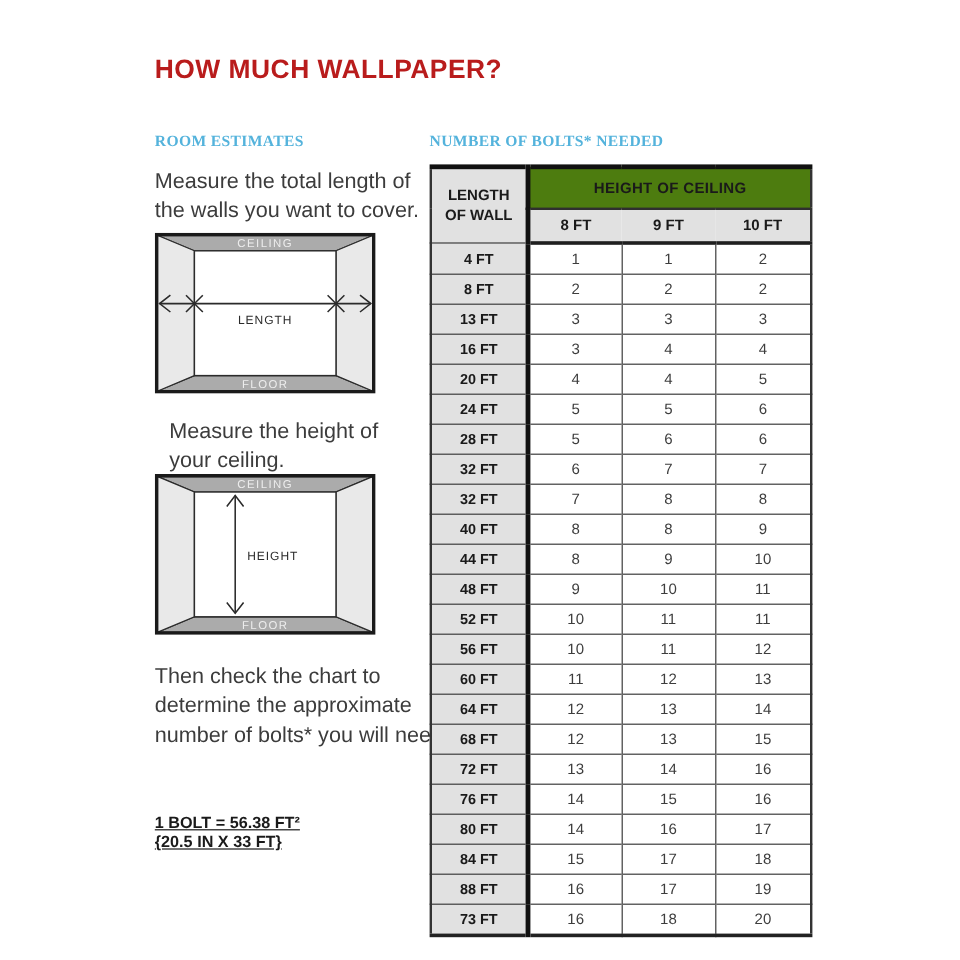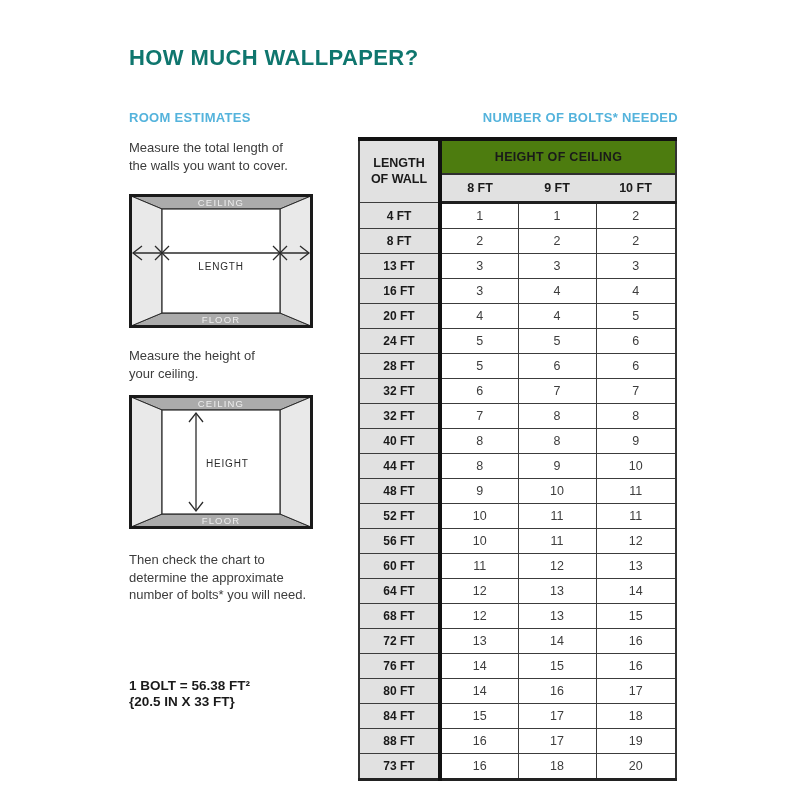--- a/index.html
+++ b/index.html
@@ -4,41 +4,41 @@
 <style>
   html,body{margin:0;padding:0;background:#fff;}
   #canvas{
     position:relative;width:800px;height:800px;background:#ffffff;
     font-family:"Liberation Sans", sans-serif;color:#3c3c3c;overflow:hidden;
   }
   .preline{white-space:pre-line;}
   
   #page-title{
     position:absolute;left:129px;top:30px;font-size:22px;font-weight:bold;
-    color:#0f766e;letter-spacing:.4px;
+    color:#b91c1c;letter-spacing:.4px;
   }
   .section-heading{
-    position:absolute;font-size:13px;font-weight:bold;color:#54b3dc;letter-spacing:.3px;
+    position:absolute;font-size:13px;font-weight:bold;color:#54b3dc;letter-spacing:.3px;font-family:Liberation Serif, serif;
   }
   #room-estimates-heading{left:129px;top:110px;}
-  #bolts-heading{left:358px;top:110px;width:320px;text-align:right;}
+  #bolts-heading{left:358px;top:110px;width:320px;text-align:left;}
   
   .step-text{
-    position:absolute;left:129px;font-size:13px;line-height:1.35;color:#3c3c3c;
+    position:absolute;left:129px;font-size:18px;line-height:1.35;color:#3c3c3c;
   }
   #step1{top:139px;}
-  #step2{top:347px;}
+  #step2{top:347px;margin-left:12px;}
   #step3{top:551px;}
   .bold-note{
     position:absolute;left:129px;font-size:13.5px;line-height:1.22;
     font-weight:bold;color:#1a1a1a;
   }
   #footnote{top:633px;}
   #footnote .indent{margin-left:9px;}
-  #bolt-info{top:678px;}
+  #bolt-info{top:678px;text-decoration:underline;}
   
   .room-diagram{position:absolute;left:129px;}
   #diagram-length{top:194px;}
   #diagram-height{top:395px;}
   .diagram-dim-label{font-size:10px;letter-spacing:.8px;fill:#2b2b2b;}
   .diagram-band-label{font-size:9.5px;letter-spacing:1.2px;fill:#ededed;}
   
   #bolts-table-wrap{position:absolute;left:358px;top:137px;}
   table{
     border-collapse:collapse;table-layout:fixed;

